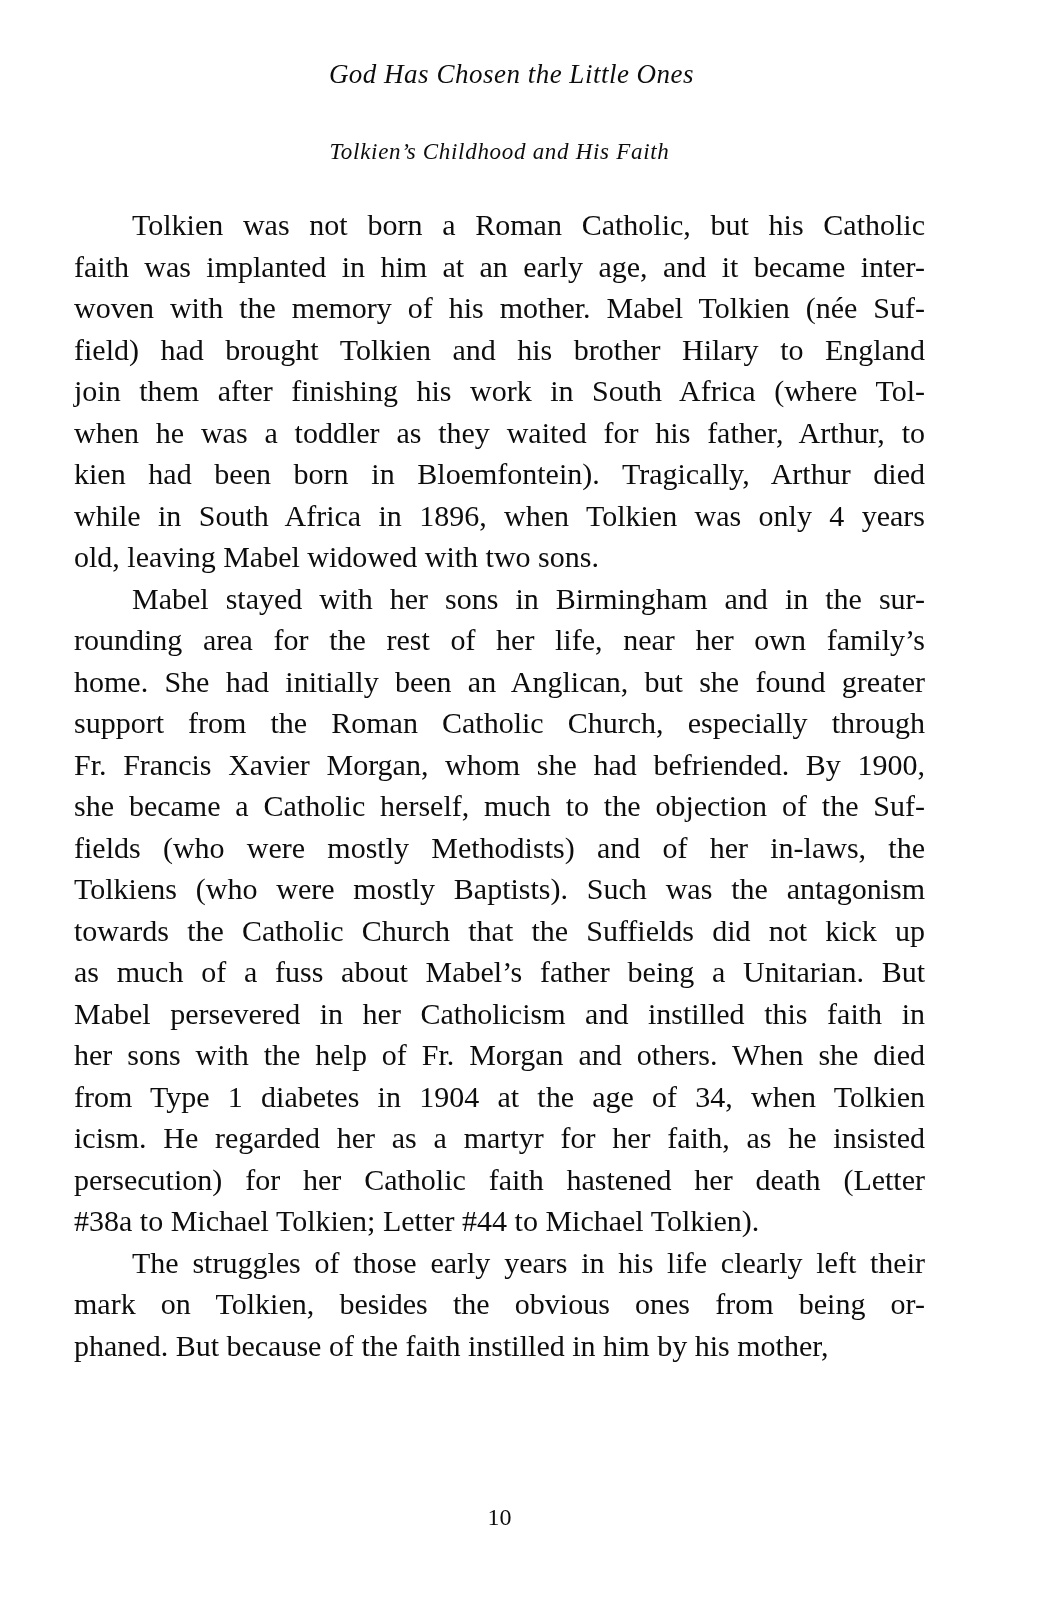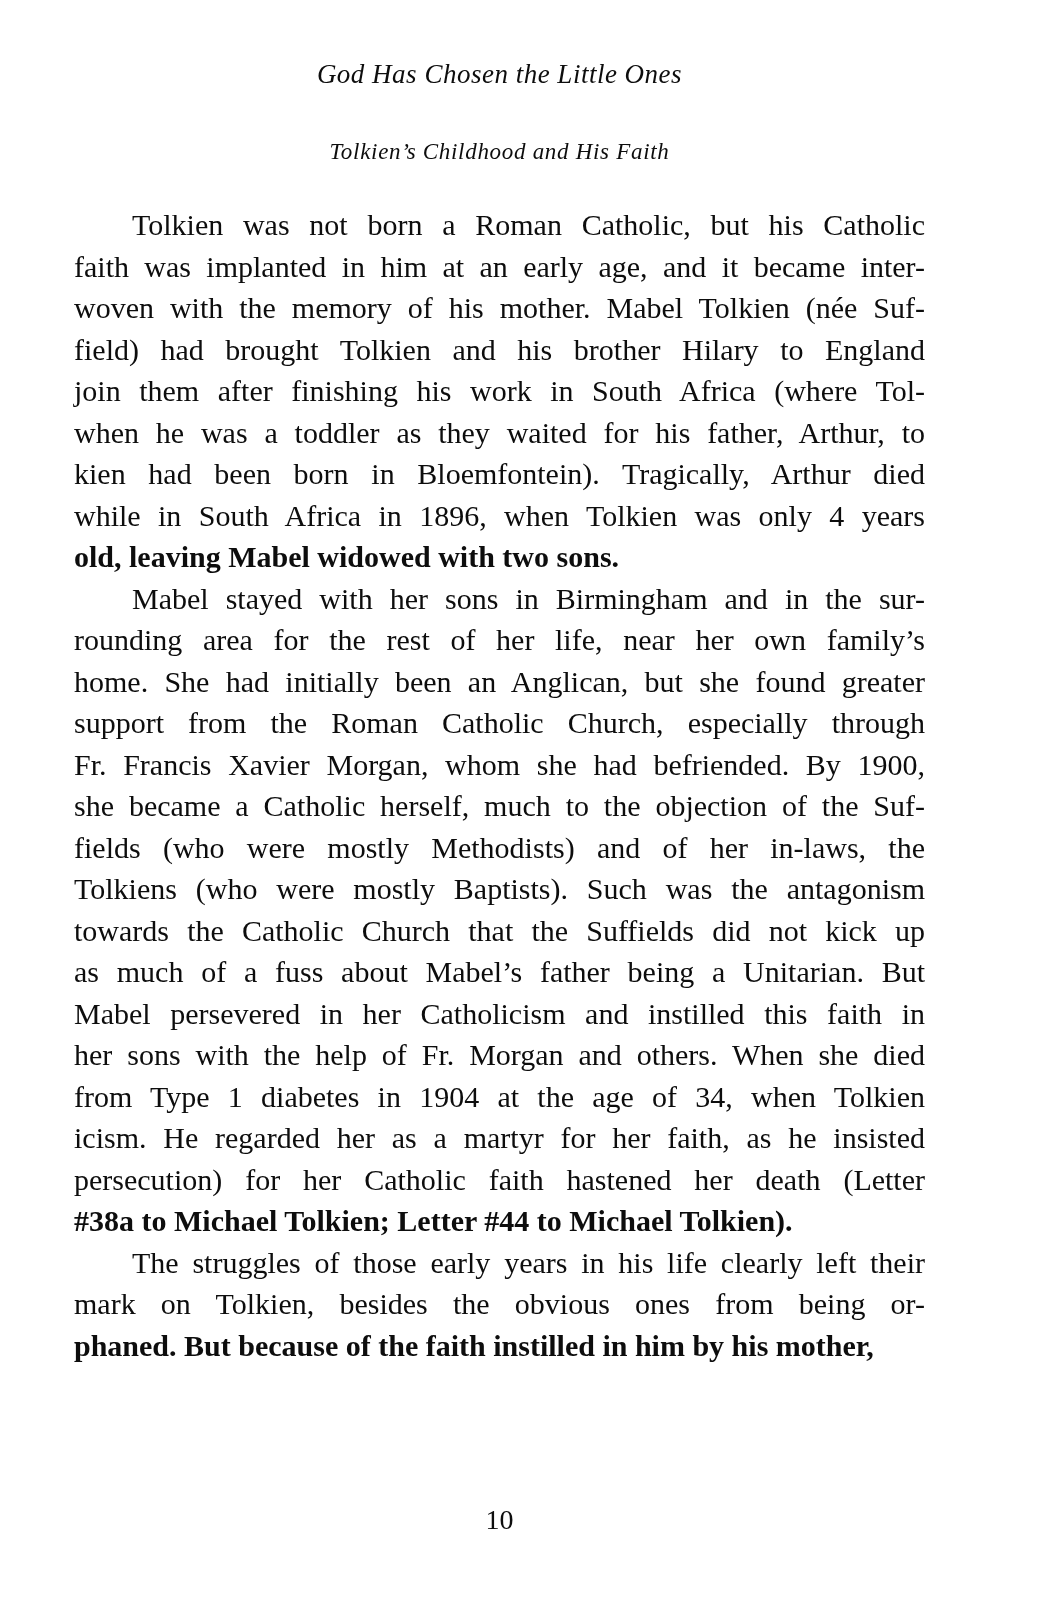--- a/index.html
+++ b/index.html
@@ -19,21 +19,21 @@
   .text-block {
     position: absolute;
     left: 74px;
     top: 0;
     width: 851px;
     height: 1600px;
   }
   .running-header {
     position: absolute;
     top: 59px;
-    left: 0;
+    left: 12px;
     width: 100%;
     text-align: center;
     font-style: italic;
     font-size: 27px;
     letter-spacing: 0.5px;
     white-space: nowrap;
   }
   .section-title {
     position: absolute;
     top: 139px;
@@ -56,32 +56,31 @@
   .para {
     margin: 0;
   }
   .para .line {
     text-align: justify;
     text-align-last: justify;
     text-justify: inter-word;
   }
   .para .line.para-end {
     text-align-last: left;
-    font-weight: bold;
   }
   .para .line:first-child {
     text-indent: 58px;
   }
   .page-number {
     position: absolute;
     top: 1504px;
     left: 0;
     width: 100%;
     text-align: center;
-    font-size: 28px;
+    font-size: 24px;
   }
 </style>
 </head>
 <body>
 
 <div class="page">
   <div class="text-block">
     <div class="running-header">God Has Chosen the Little Ones</div>
     <div class="section-title">Tolkien’s Childhood and His Faith</div>
     <div class="body-text">

